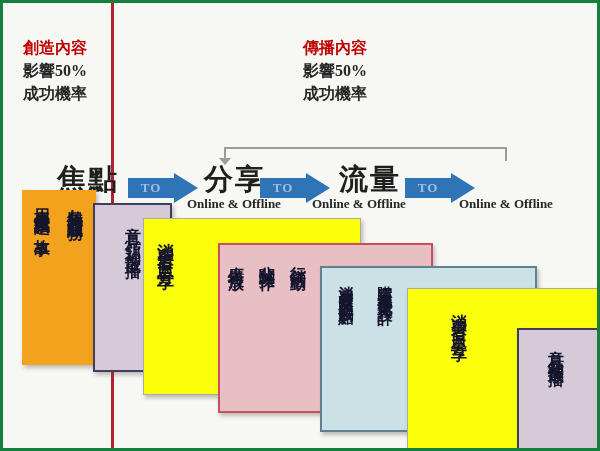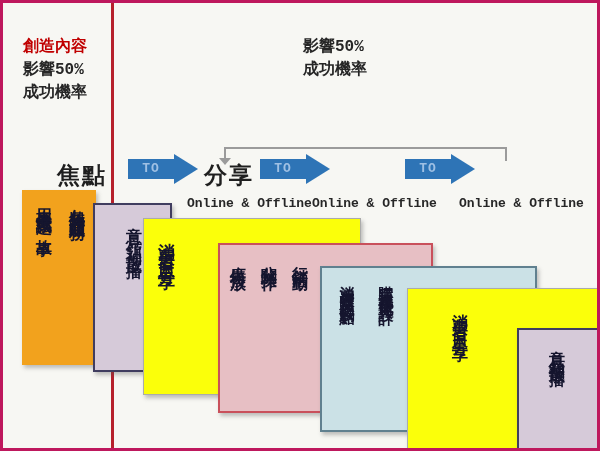--- a/index.html
+++ b/index.html
@@ -1,41 +1,41 @@
 <!DOCTYPE html>
 <html><head>
 <meta charset="utf-8">
 <style>
   html,body{margin:0;padding:0;background:#e8e8e8;}
   .slide{
     position:relative;width:600px;height:451px;box-sizing:border-box;
-    background:#F7F7F3;border:3px solid #be185d;overflow:hidden;
-    font-family:Liberation Mono, monospace;
+    background:#F7F7F3;border:3px solid #15803d;overflow:hidden;
+    font-family:Liberation Serif, serif;
   }
   
   .red-divider{position:absolute;left:108px;top:0;bottom:0;width:3px;background:#B6202C;z-index:1;}
 
   
   .infoblock{position:absolute;top:33px;font-size:16px;font-weight:bold;line-height:23px;color:#262626;z-index:2;}
   #info-create{left:20px;}
   #info-spread{left:300px;}
   .info-title{color:#C00000;}
 
   
-  .focus-label,.stage-label{position:absolute;top:157px;font-size:23px;font-weight:600;color:#1f1f1f;letter-spacing:2px;z-index:2;}
+  .focus-label,.stage-label{position:absolute;top:157px;font-size:29px;font-weight:600;color:#1f1f1f;letter-spacing:2px;z-index:2;}
   #focus{left:54px;}
   #stage-share{left:201px;text-align:center;}
   #stage-traffic{left:336px;}
   #stage-sales{left:489px;}
   .stage-sub{position:absolute;top:193px;font-size:13px;font-weight:bold;color:#262626;z-index:2;}
   #sub-share{left:184px;}
   #sub-traffic{left:309px;}
   #sub-sales{left:456px;}
 
-  .arrow{position:absolute;top:151px;width:70px;height:30px;z-index:2;}
+  .arrow{position:absolute;top:170px;width:70px;height:30px;z-index:2;}
   #arrow-1{left:125px;} #arrow-2{left:257px;} #arrow-3{left:402px;}
   .arrow-body{position:absolute;left:0;top:5px;width:46px;height:20px;background:#2E74B6;}
   .arrow-head{position:absolute;left:46px;top:0;width:0;height:0;
     border-left:24px solid #2E74B6;border-top:15px solid transparent;border-bottom:15px solid transparent;}
   .arrow-label{position:absolute;left:0;top:7px;width:46px;text-align:center;
     font-size:13px;font-weight:bold;color:#9FC0E4;letter-spacing:1px;}
 
   
   .conn{position:absolute;background:#9B9B9B;z-index:1;}
   #conn-h{left:222px;top:144px;width:282px;height:2px;}
@@ -80,39 +80,41 @@
   <div class="conn" id="conn-vr"></div>
   <div class="conn" id="conn-vl"></div>
   <div id="conn-head"></div>
 
   <div class="infoblock" id="info-create">
     <div class="info-title">創造內容</div>
     <div>影響50%</div>
     <div>成功機率</div>
   </div>
   <div class="infoblock" id="info-spread">
+    <div class="info-title">傳播內容</div>
     <div>影響50%</div>
     <div>成功機率</div>
   </div>
 
   <div class="focus-label" id="focus">焦點</div>
 
   <div class="arrow" id="arrow-1">
     <div class="arrow-body"></div>
     <div class="arrow-head"></div>
     <div class="arrow-label">TO</div>
   </div>
   <div class="stage-label" id="stage-share">分享</div>
   <div class="stage-sub" id="sub-share">Online &amp; Offline</div>
 
   <div class="arrow" id="arrow-2">
     <div class="arrow-body"></div>
     <div class="arrow-head"></div>
     <div class="arrow-label">TO</div>
   </div>
+  <div class="stage-label" id="stage-traffic">流量</div>
   <div class="stage-sub" id="sub-traffic">Online &amp; Offline</div>
 
   <div class="arrow" id="arrow-3">
     <div class="arrow-body"></div>
     <div class="arrow-head"></div>
     <div class="arrow-label">TO</div>
   </div>
   <div class="stage-sub" id="sub-sales">Online &amp; Offline</div>
 
   <div class="card" id="card-orange">

